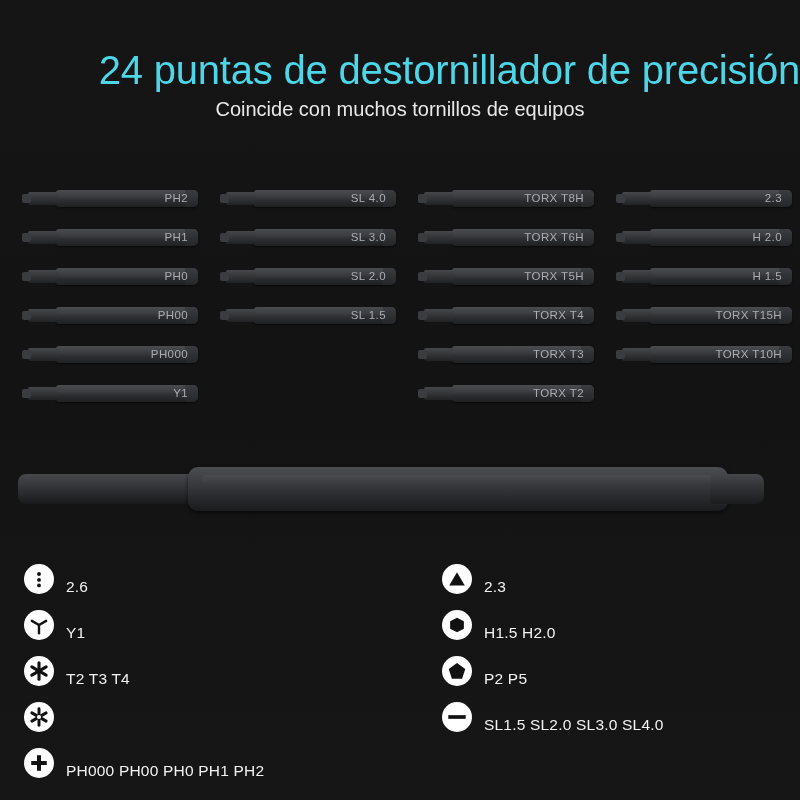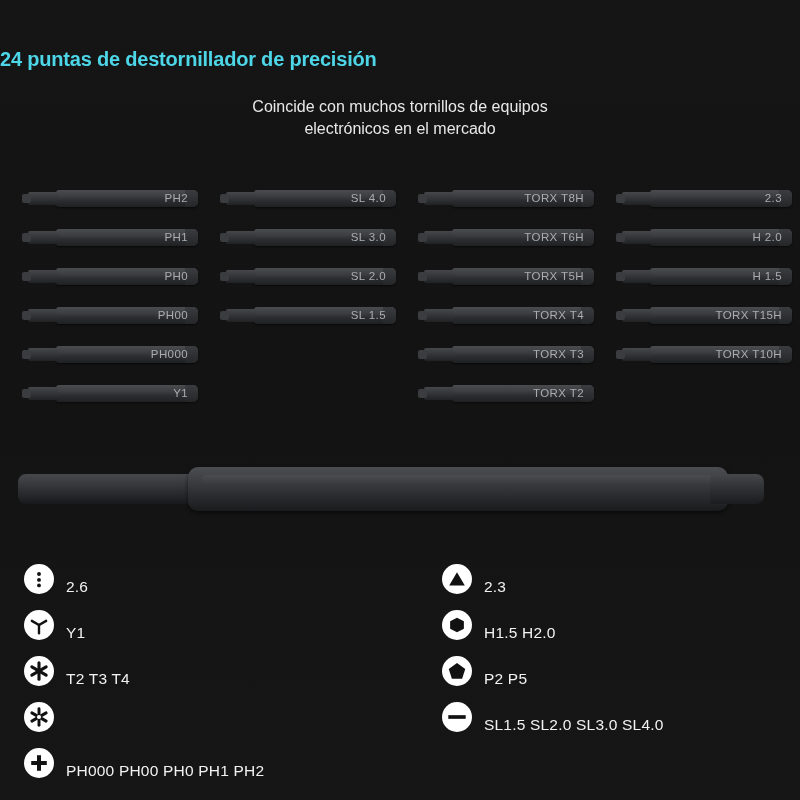--- a/index.html
+++ b/index.html
@@ -12,31 +12,31 @@
   .page {
     position: relative;
     width: 800px; height: 800px;
     background: linear-gradient(180deg, #151515 0%, #131313 45%, #161616 100%);
   }
 
   
   .headline {
     position: absolute;
     top: 48px; left: 0; width: 800px;
-    text-align: left;
-    font-size: 20px;
-    font-weight: bold;
+    text-align: right;
+    font-size: 40px;
+    font-weight: normal;
     color: #4dd6e8;
     letter-spacing: -0.2px;
   }
   .subline {
     position: absolute;
     top: 96px; left: 0; width: 800px;
     text-align: center;
-    font-size: 16px;
+    font-size: 20px;
     color: #e8e8e8;
     line-height: 1.35;
     font-weight: 300;
   }
 
   
   .bits {
     position: absolute;
     top: 186px; left: 18px;
     width: 768px; height: 244px; text-decoration: underline;
@@ -169,21 +169,20 @@
   .g-inner svg { display: block; }
 </style>
 </head>
 <body>
 
 <div class="page">
 
   <div class="headline">24 puntas de destornillador de precisión</div>
   <div class="subline">
       <div>Coincide con muchos tornillos de equipos</div>
-      <div>electrónicos en el mercado</div>
     </div>
 
   <div class="bits">
     <div class="bit-col c0">
         <div class="bit">
           <div class="shaft"></div>
           <div class="tip"></div>
           <div class="lbl">PH2</div>
         </div>
         <div class="bit">

